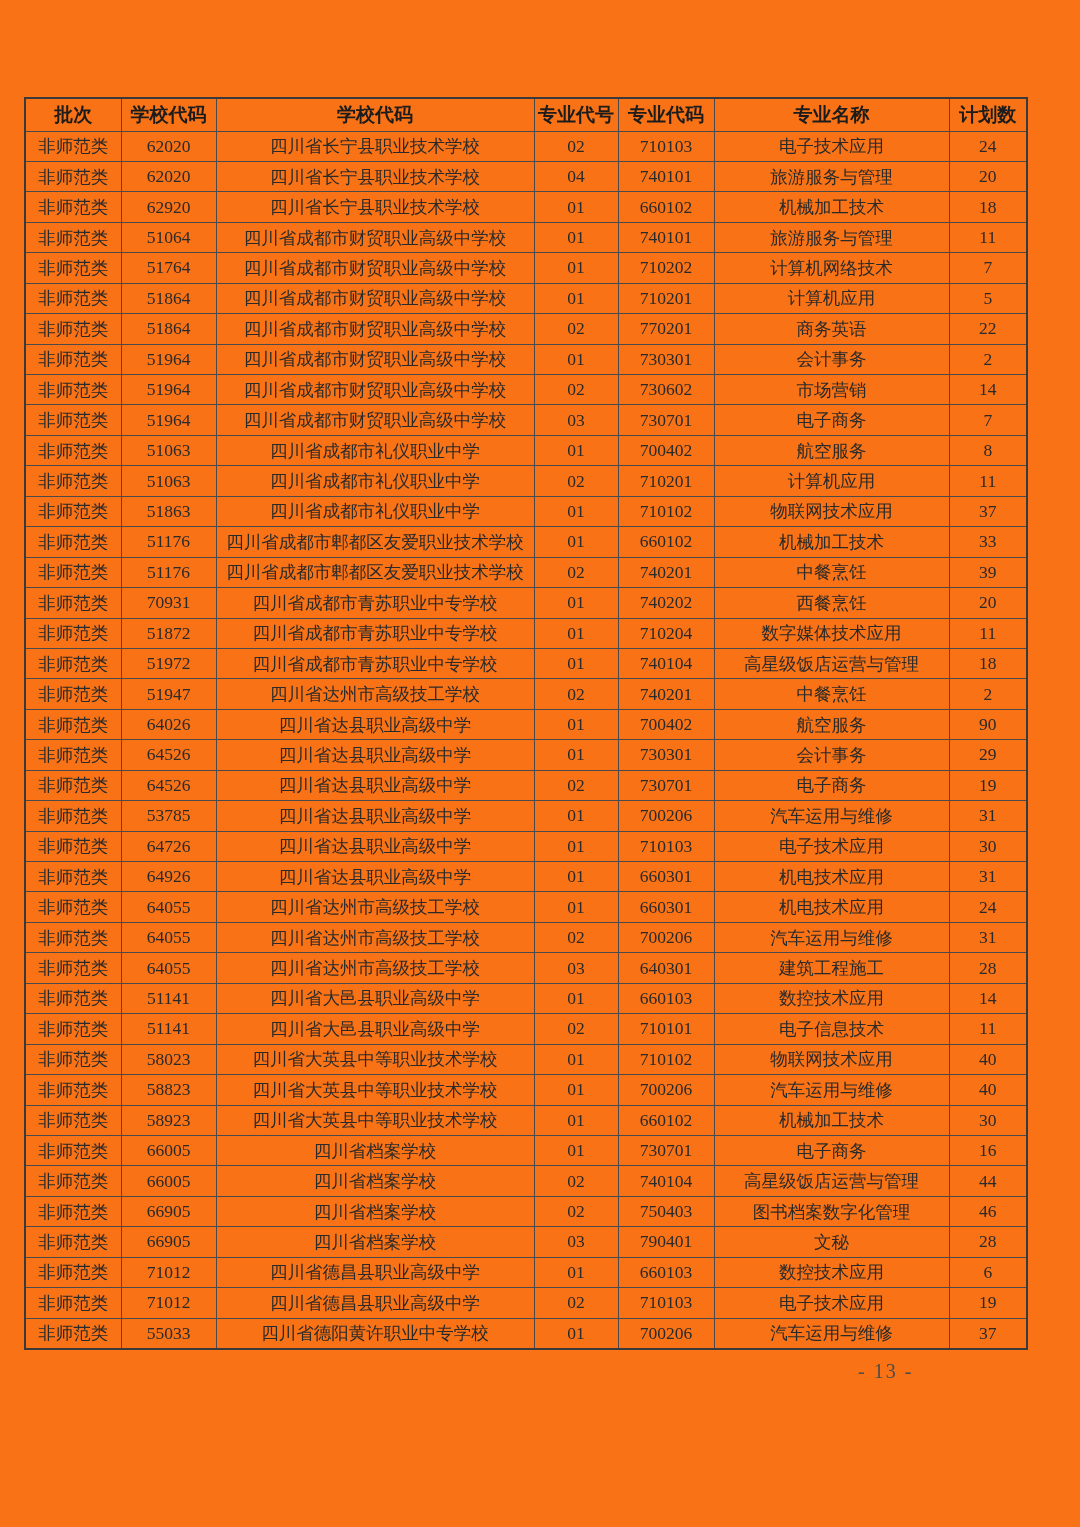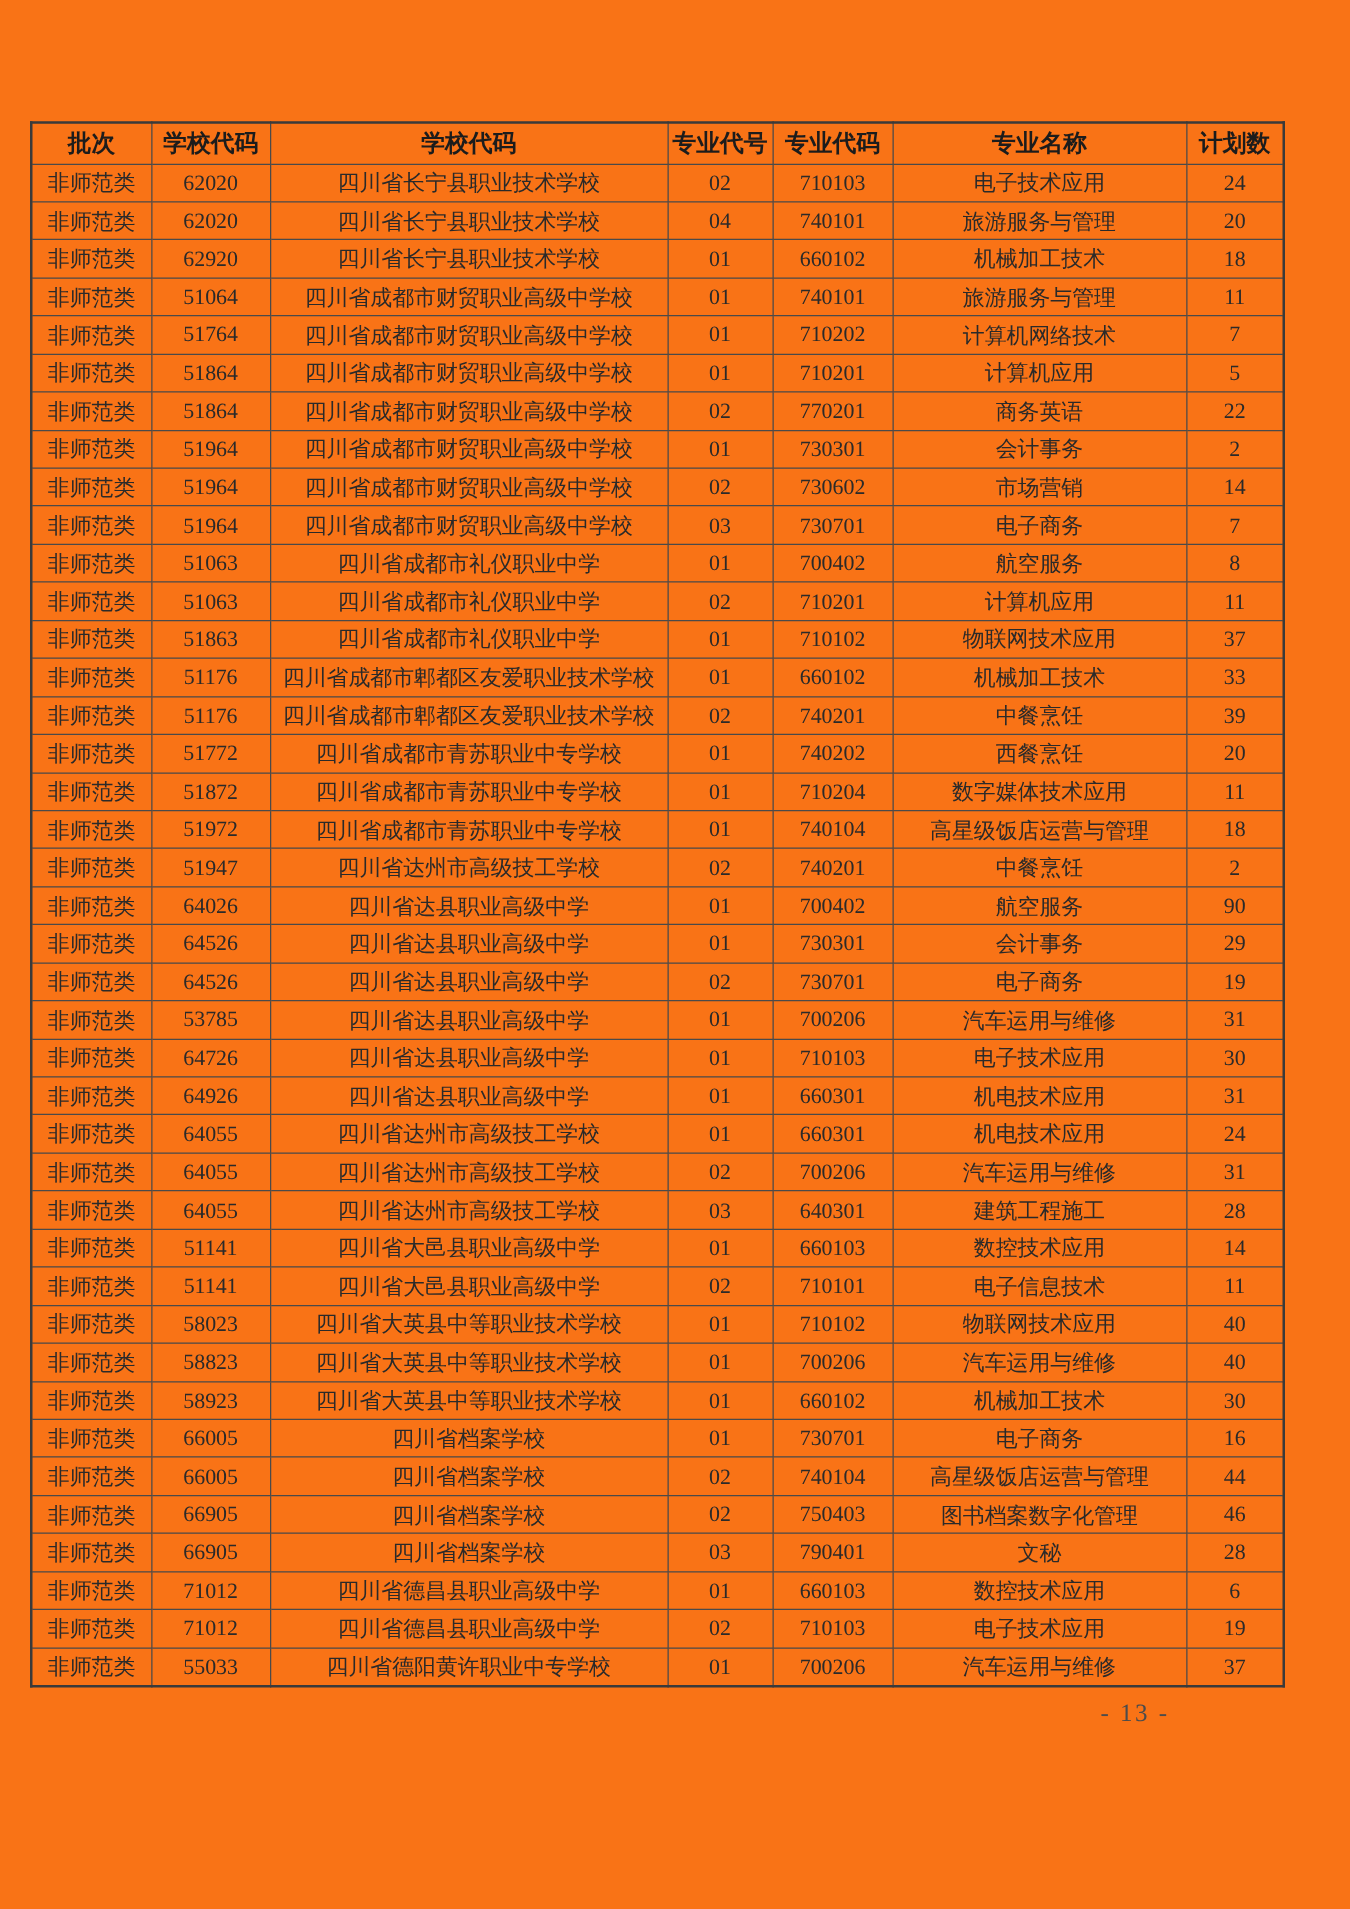--- a/index.html
+++ b/index.html
@@ -45,21 +45,20 @@
   table.plan-table td {
     height: 30.45px;
     font-size: 17.5px;
     color: #2a2a2a;
   }
   .page-number {
     position: absolute;
     left: 858px;
     top: 1360px;
     width: 100px;
-    text-align: center;
     font-size: 20px;
     letter-spacing: 2px;
     color: #4c4c4c;
     font-family: "Liberation Serif", serif;
   }
 </style>
 </head>
 <body>
 
 <div class="page">
@@ -216,21 +215,21 @@
           <td>非师范类</td>
           <td>51176</td>
           <td>四川省成都市郫都区友爱职业技术学校</td>
           <td>02</td>
           <td>740201</td>
           <td>中餐烹饪</td>
           <td>39</td>
         </tr>
         <tr>
           <td>非师范类</td>
-          <td>51772</td>
+          <td>70931</td>
           <td>四川省成都市青苏职业中专学校</td>
           <td>01</td>
           <td>740202</td>
           <td>西餐烹饪</td>
           <td>20</td>
         </tr>
         <tr>
           <td>非师范类</td>
           <td>51872</td>
           <td>四川省成都市青苏职业中专学校</td>

